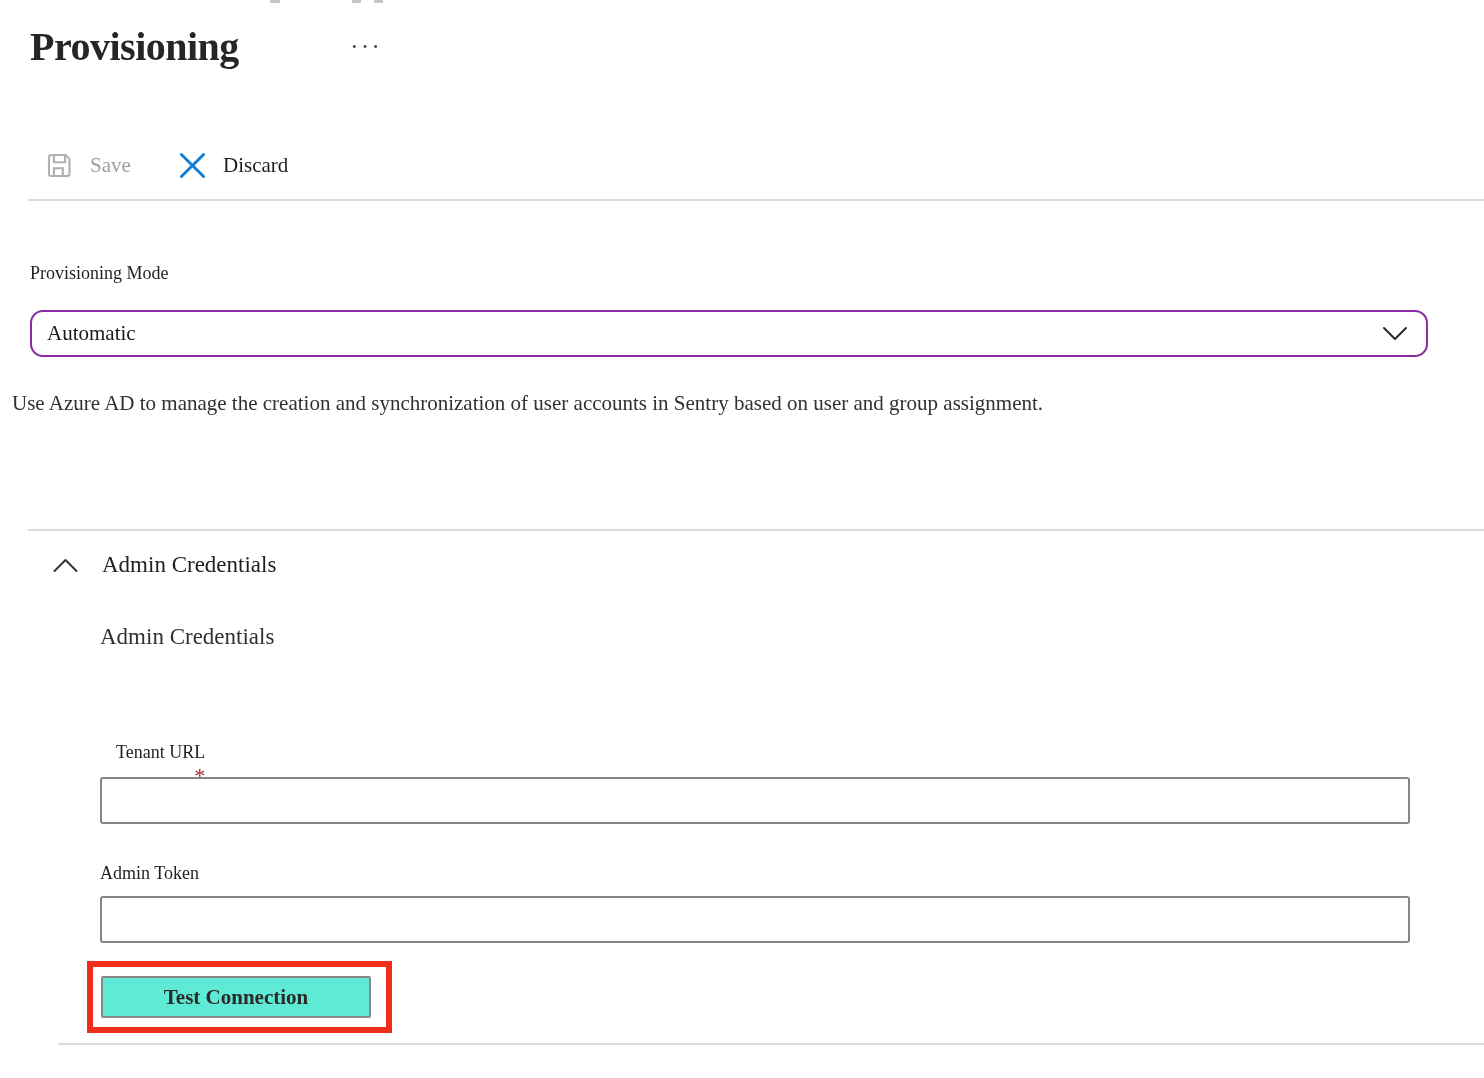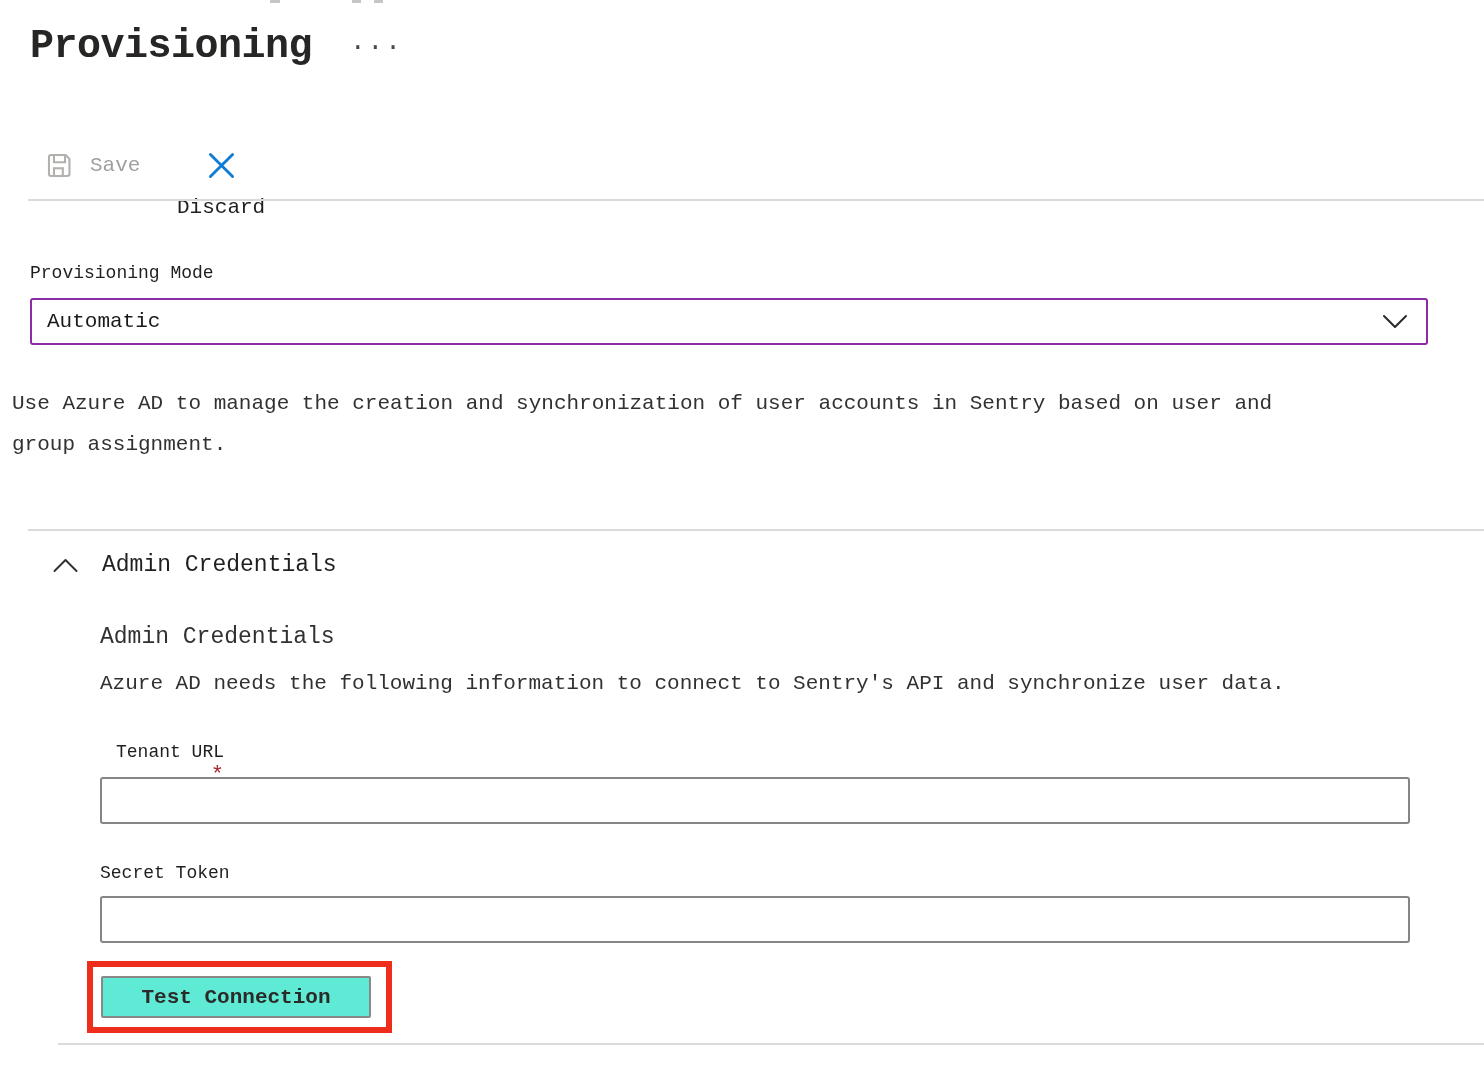--- a/index.html
+++ b/index.html
@@ -1,20 +1,20 @@
 <!DOCTYPE html>
 <html><head>
 <meta charset="utf-8">
 <style>
   html,body{margin:0;padding:0;background:#fff;}
   .page{
     position:relative;
     width:1484px;height:1078px;
     background:#fff;
-    font-family:Liberation Mono, monospace;
+    font-family:Liberation Serif, serif;
     color:#323130;
     overflow:hidden;
   }
   .abs{position:absolute;}
 
   
   .frag{position:absolute;top:0;height:3px;background:#c8c6c4;}
 
   
   .page-title{
@@ -30,34 +30,34 @@
   }
 
   
   .cmd{
     position:absolute;top:146px;
     display:flex;align-items:center;gap:15px;
     background:none;border:none;padding:4px 6px;
     font-family:inherit;font-size:21px;cursor:pointer;
   }
   .cmd-save{left:38px;color:#a19f9d;cursor:default;}
-  .cmd-discard{left:171px;color:#201f1e;flex-direction:column;}
+  .cmd-discard{left:171px;color:#201f1e;}
   .cmd .icn{display:inline-flex;align-items:center;}
 
   .divider{position:absolute;height:2px;background:#dadad8;right:0;}
   .div-1{top:199px;left:28px;}
   .div-2{top:529px;left:28px;}
   .div-3{top:1043px;left:58px;}
 
   
   .field-label{font-size:18px;color:#201f1e;line-height:26px;}
   .pm-label{left:30px;top:260px;}
   .dropdown{
-    left:30px;top:298px;width:1398px;height:47px;
-    border:2px solid #8a2da5;border-radius:3px;
+    left:30px;top:310px;width:1398px;height:47px;
+    border:2px solid #8a2da5;border-radius:13px;
     box-sizing:border-box;background:#fff;
     display:flex;align-items:center;
     padding:0 18px 0 15px;cursor:pointer;
   }
   .dropdown-value{font-size:21px;color:#1b1a19;flex:1;}
   .pm-desc{
     left:12px;top:383px;width:1305px;
     font-size:21px;line-height:41px;color:#323130;
   }
 
@@ -151,36 +151,35 @@
   <button class="abs sec-header">
     <span style="display:inline-flex;">
       <svg width="27" height="18" viewBox="0 0 27 18" fill="none">
         <path d="M2.5 15 L13.5 4 L24.5 15" stroke="#323130" stroke-width="2" stroke-linecap="round" stroke-linejoin="round"></path>
       </svg>
     </span>
     <span class="sec-header-label">Admin Credentials</span>
   </button>
 
   <div class="abs sub-heading">Admin Credentials</div>
-  <div class="abs sec-desc">Azure AD needs the following information to connect to Sentry's API and synchronize user data.</div>
 
   <div class="abs label-row">
     <span class="field-label">Tenant URL</span>
     <span class="req">*</span>
     <button class="info" aria-label="info">
       <svg width="23" height="23" viewBox="0 0 23 23" fill="none">
         <circle cx="11.5" cy="11.5" r="10" stroke="#605e5c" stroke-width="1.6"></circle>
         <circle cx="11.5" cy="6.8" r="1.25" fill="#605e5c"></circle>
         <rect x="10.6" y="9.5" width="1.8" height="7.2" rx="0.9" fill="#605e5c"></rect>
       </svg>
     </button>
   </div>
   <input class="txt-input input-1" type="text" value="" style="">
 
-  <div class="abs field-label st-label">Secret Token</div>
+  <div class="abs field-label st-label">Admin Token</div>
   <input class="txt-input input-2" type="text" value="" style="">
 
   <div class="abs annotation"></div>
   <button class="abs test-btn">Test Connection</button>
 
   <div class="divider div-3"></div>
 
 </div>
 
 </body></html>

